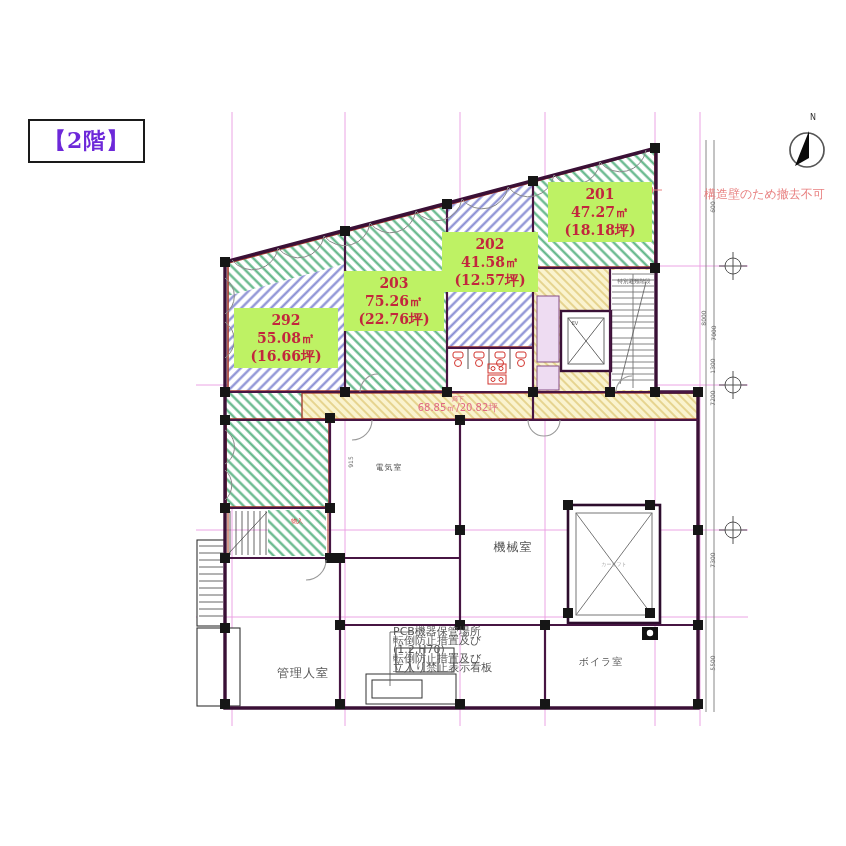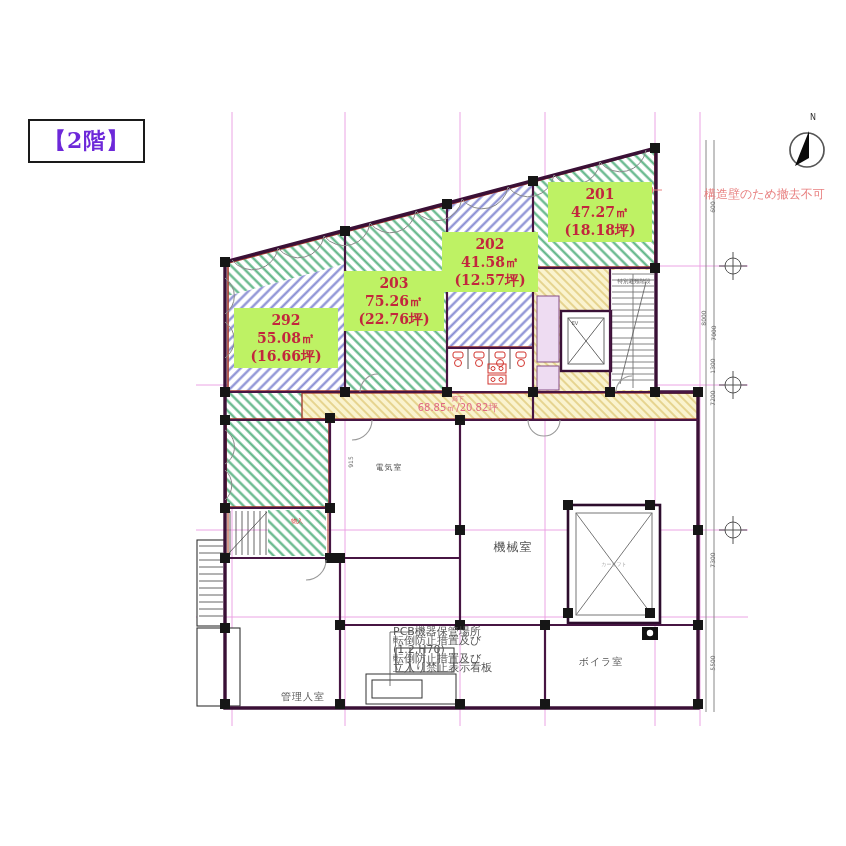--- a/index.html
+++ b/index.html
@@ -297,21 +297,21 @@
   <div>292</div>
   <div>55.08㎡</div>
   <div>(16.66坪)</div>
 </div>
 
 <div class="abs ctr corr" style="left:458px;top:399px;font-size:6px">廊下</div>
 <div class="abs ctr corr" style="left:458px;top:408px;font-size:10px">68.85㎡/20.82坪</div>
 
 <div class="abs ctr room-lbl" style="left:389px;top:467px;font-size:8px">電気室</div>
 <div class="abs ctr room-lbl" style="left:513px;top:547px;font-size:12px">機械室</div>
-<div class="abs ctr room-lbl" style="left:303px;top:697px;font-size:10px">管理人室</div>
+<div class="abs ctr room-lbl" style="left:303px;top:673px;font-size:12px">管理人室</div>
 <div class="abs ctr room-lbl" style="left:601px;top:662px;font-size:10px">ボイラ室</div>
 <div class="abs ctr room-lbl" style="left:634px;top:281px;font-size:5.5px;letter-spacing:0">特別避難階段</div>
 <div class="abs ctr room-lbl" style="left:575px;top:323px;font-size:5px;letter-spacing:0">EV</div>
 <div class="abs ctr" style="left:297px;top:521px;font-size:6px;color:#d2342e;white-space:nowrap">物入</div>
 <div class="abs ctr" style="left:614px;top:564px;font-size:5px;color:#999;white-space:nowrap">カーリフト</div>
 
 <div class="abs pcb">
   <div>PCB機器保管場所</div>
   <div>転倒防止措置及び(1.2,H70)</div>
   <div>転倒防止措置及び</div>

